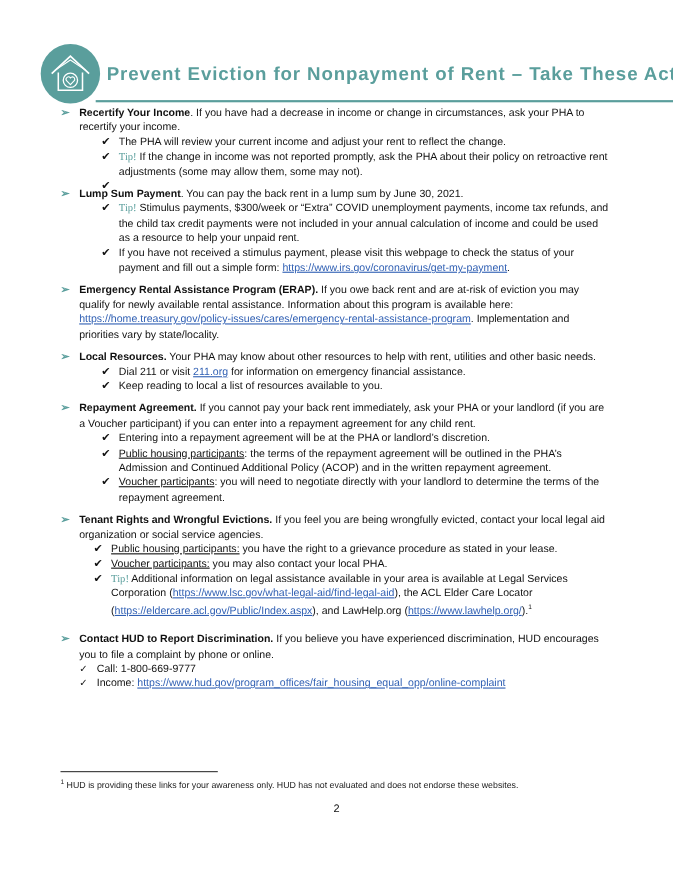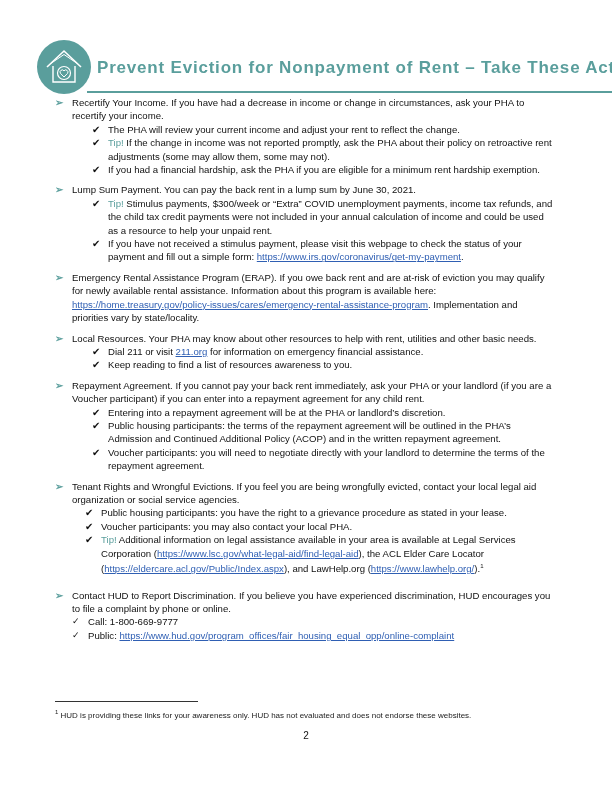--- a/index.html
+++ b/index.html
@@ -8,26 +8,26 @@
   a { color: #2f5fb3; }
   .header { position: absolute; left: 37px; top: 40px; width: 540px; height: 56px; }
   .logo { position: absolute; left: 0; top: 0; width: 54px; height: 54px; border-radius: 50%; background: #5a9e9c; }
   .logo svg { position: absolute; left: 0; top: 0; }
   .title { position: absolute; left: 60px; top: 18px; font-weight: bold; font-size: 17px; color: #5a9e9c; letter-spacing: 0.8px; white-space: nowrap; }
   .rule { position: absolute; left: 50px; top: 51px; width: 526px; height: 2px; background: #5a9e9c; }
 
   .content { position: absolute; left: 55px; top: 96px; width: 500px; line-height: 13.4px; }
   .section { position: relative; padding-left: 17px; margin-bottom: 5px; }
   .section .arrow { position: absolute; left: 0; top: 0; color: #5a9e9c; font-size: 10px; font-weight: bold; }
-  .section .lead { font-weight: normal; }
+  .section .lead { font-weight: bold; }
   .sub { list-style: none; margin: 0; padding: 0 0 0 20px; }
   .sub li { position: relative; padding-left: 16px; }
   .sub li .check { position: absolute; left: 0; top: 0; font-size: 10px; }
-  .tip { color: #5a9e9c; font-weight: normal; }
-  .u { }
+  .tip { color: #5a9e9c; font-weight: normal; font-family: Liberation Serif, serif; }
+  .u { text-decoration: underline; }
   .b { font-weight: normal; }
   .sub.indent0 { padding-left: 13px; }
 
   .footrule { position: absolute; left: 55px; top: 701px; width: 143px; height: 1px; background: #333; }
   .footnote { position: absolute; left: 55px; top: 709px; font-size: 8px; color: #222; white-space: nowrap; }
   .pagenum { position: absolute; left: 0; width: 612px; top: 730px; text-align: center; font-size: 10px; }
 </style>
 </head>
 <body>
 
@@ -46,21 +46,21 @@
 </div>
 
 <div class="content">
 
   <div class="section">
     <span class="arrow">➢</span>
     <span class="lead">Recertify Your Income</span><span>. If you have had a decrease in income or change in circumstances, ask your PHA to recertify your income.</span>
     <ul class="sub">
       <li><span class="check">✔</span><span>The PHA will review your current income and adjust your rent to reflect the change.</span></li>
       <li><span class="check">✔</span><span class="tip">Tip!</span><span> If the change in income was not reported promptly, ask the PHA about their policy on retroactive rent adjustments (some may allow them, some may not).</span></li>
-      <li><span class="check">✔</span><span>If you had a financial hardship, ask the PHA if you are eligible for a minimum rent hardship exemption.</span></li>
+      <li><span class="check">✔</span></li>
     </ul>
   </div>
 
   <div class="section" style="margin-top:7px">
     <span class="arrow">➢</span>
     <span class="lead">Lump Sum Payment</span><span>. You can pay the back rent in a lump sum by June 30, 2021.</span>
     <ul class="sub">
       <li><span class="check">✔</span><span class="tip">Tip!</span><span> Stimulus payments, $300/week or “Extra” COVID unemployment payments, income tax refunds, and the child tax credit payments were not included in your annual calculation of income and could be used as a resource to help your unpaid rent.</span></li>
       <li><span class="check">✔</span><span>If you have not received a stimulus payment, please visit this webpage to check the status of your payment and fill out a simple form: </span><a href="#">https://www.irs.gov/coronavirus/get-my-payment</a><span>.</span></li>
     </ul>
@@ -69,21 +69,21 @@
   <div class="section" style="margin-top:7px">
     <span class="arrow">➢</span>
     <span class="lead">Emergency Rental Assistance Program (ERAP).</span><span> If you owe back rent and are at-risk of eviction you may qualify for newly available rental assistance. Information about this program is available here: </span><a href="#">https://home.treasury.gov/policy-issues/cares/emergency-rental-assistance-program</a><span>.  Implementation and priorities vary by state/locality.</span>
   </div>
 
   <div class="section" style="margin-top:7px">
     <span class="arrow">➢</span>
     <span class="lead">Local Resources.</span><span>  Your PHA may know about other resources to help with rent, utilities and other basic needs.</span>
     <ul class="sub">
       <li><span class="check">✔</span><span>Dial 211 or visit </span><a href="#">211.org</a><span> for information on emergency financial assistance.</span></li>
-      <li><span class="check">✔</span><span class="b">Keep reading</span><span> to find a list of resources awareness to you.</span></li>
+      <li><span class="check">✔</span><span class="b">Keep reading</span><span> to local a list of resources available to you.</span></li>
     </ul>
   </div>
 
   <div class="section" style="margin-top:7px">
     <span class="arrow">➢</span>
     <span class="lead">Repayment Agreement.</span><span>  If you cannot pay your back rent immediately, ask your PHA or your landlord (if you are a Voucher participant) if you can enter into a </span><span class="b">repayment agreement</span><span> for any child rent.</span>
     <ul class="sub">
       <li><span class="check">✔</span><span>Entering into a repayment agreement will be at the PHA or landlord’s discretion.</span></li>
       <li><span class="check">✔</span><span class="u">Public housing participants</span><span>: the terms of the repayment agreement will be outlined in the PHA’s Admission and Continued Additional Policy (ACOP) and in the written repayment agreement.</span></li>
       <li><span class="check">✔</span><span class="u">Voucher participants</span><span>: you will need to negotiate directly with your landlord to determine the terms of the repayment agreement.</span></li>
@@ -98,20 +98,20 @@
       <li><span class="check">✔</span><span class="u">Voucher participants:</span><span> you may also contact your local PHA.</span></li>
       <li><span class="check">✔</span><span class="tip">Tip!</span><span> Additional information on </span><span class="b">legal assistance available in your area</span><span> is available at Legal Services Corporation (</span><a href="#">https://www.lsc.gov/what-legal-aid/find-legal-aid</a><span>), the ACL Elder Care Locator (</span><a href="#">https://eldercare.acl.gov/Public/Index.aspx</a><span>), and LawHelp.org (</span><a href="#">https://www.lawhelp.org/</a><span>).</span><sup style="font-size:6px">1</sup></li>
     </ul>
   </div>
 
   <div class="section" style="margin-top:13px">
     <span class="arrow">➢</span>
     <span class="lead">Contact HUD to Report Discrimination.</span><span>  If you believe you have experienced discrimination, HUD encourages you to file a complaint by phone or online.</span>
     <ul class="sub indent0" style="padding-left:0">
       <li><span class="check" style="font-weight:normal;font-size:9px">✓</span><span>Call: 1-800-669-9777</span></li>
-      <li><span class="check" style="font-weight:normal;font-size:9px">✓</span><span>Public: </span><a href="#">https://www.hud.gov/program_offices/fair_housing_equal_opp/online-complaint</a></li>
+      <li><span class="check" style="font-weight:normal;font-size:9px">✓</span><span>Income: </span><a href="#">https://www.hud.gov/program_offices/fair_housing_equal_opp/online-complaint</a></li>
     </ul>
   </div>
 </div>
 
 <div class="footrule"></div>
 <div class="footnote"><sup style="font-size:6px">1</sup><span> HUD is providing these links for your awareness only. HUD has not evaluated and does not endorse these websites.</span></div>
 <div class="pagenum">2</div>
 
 </body></html>

